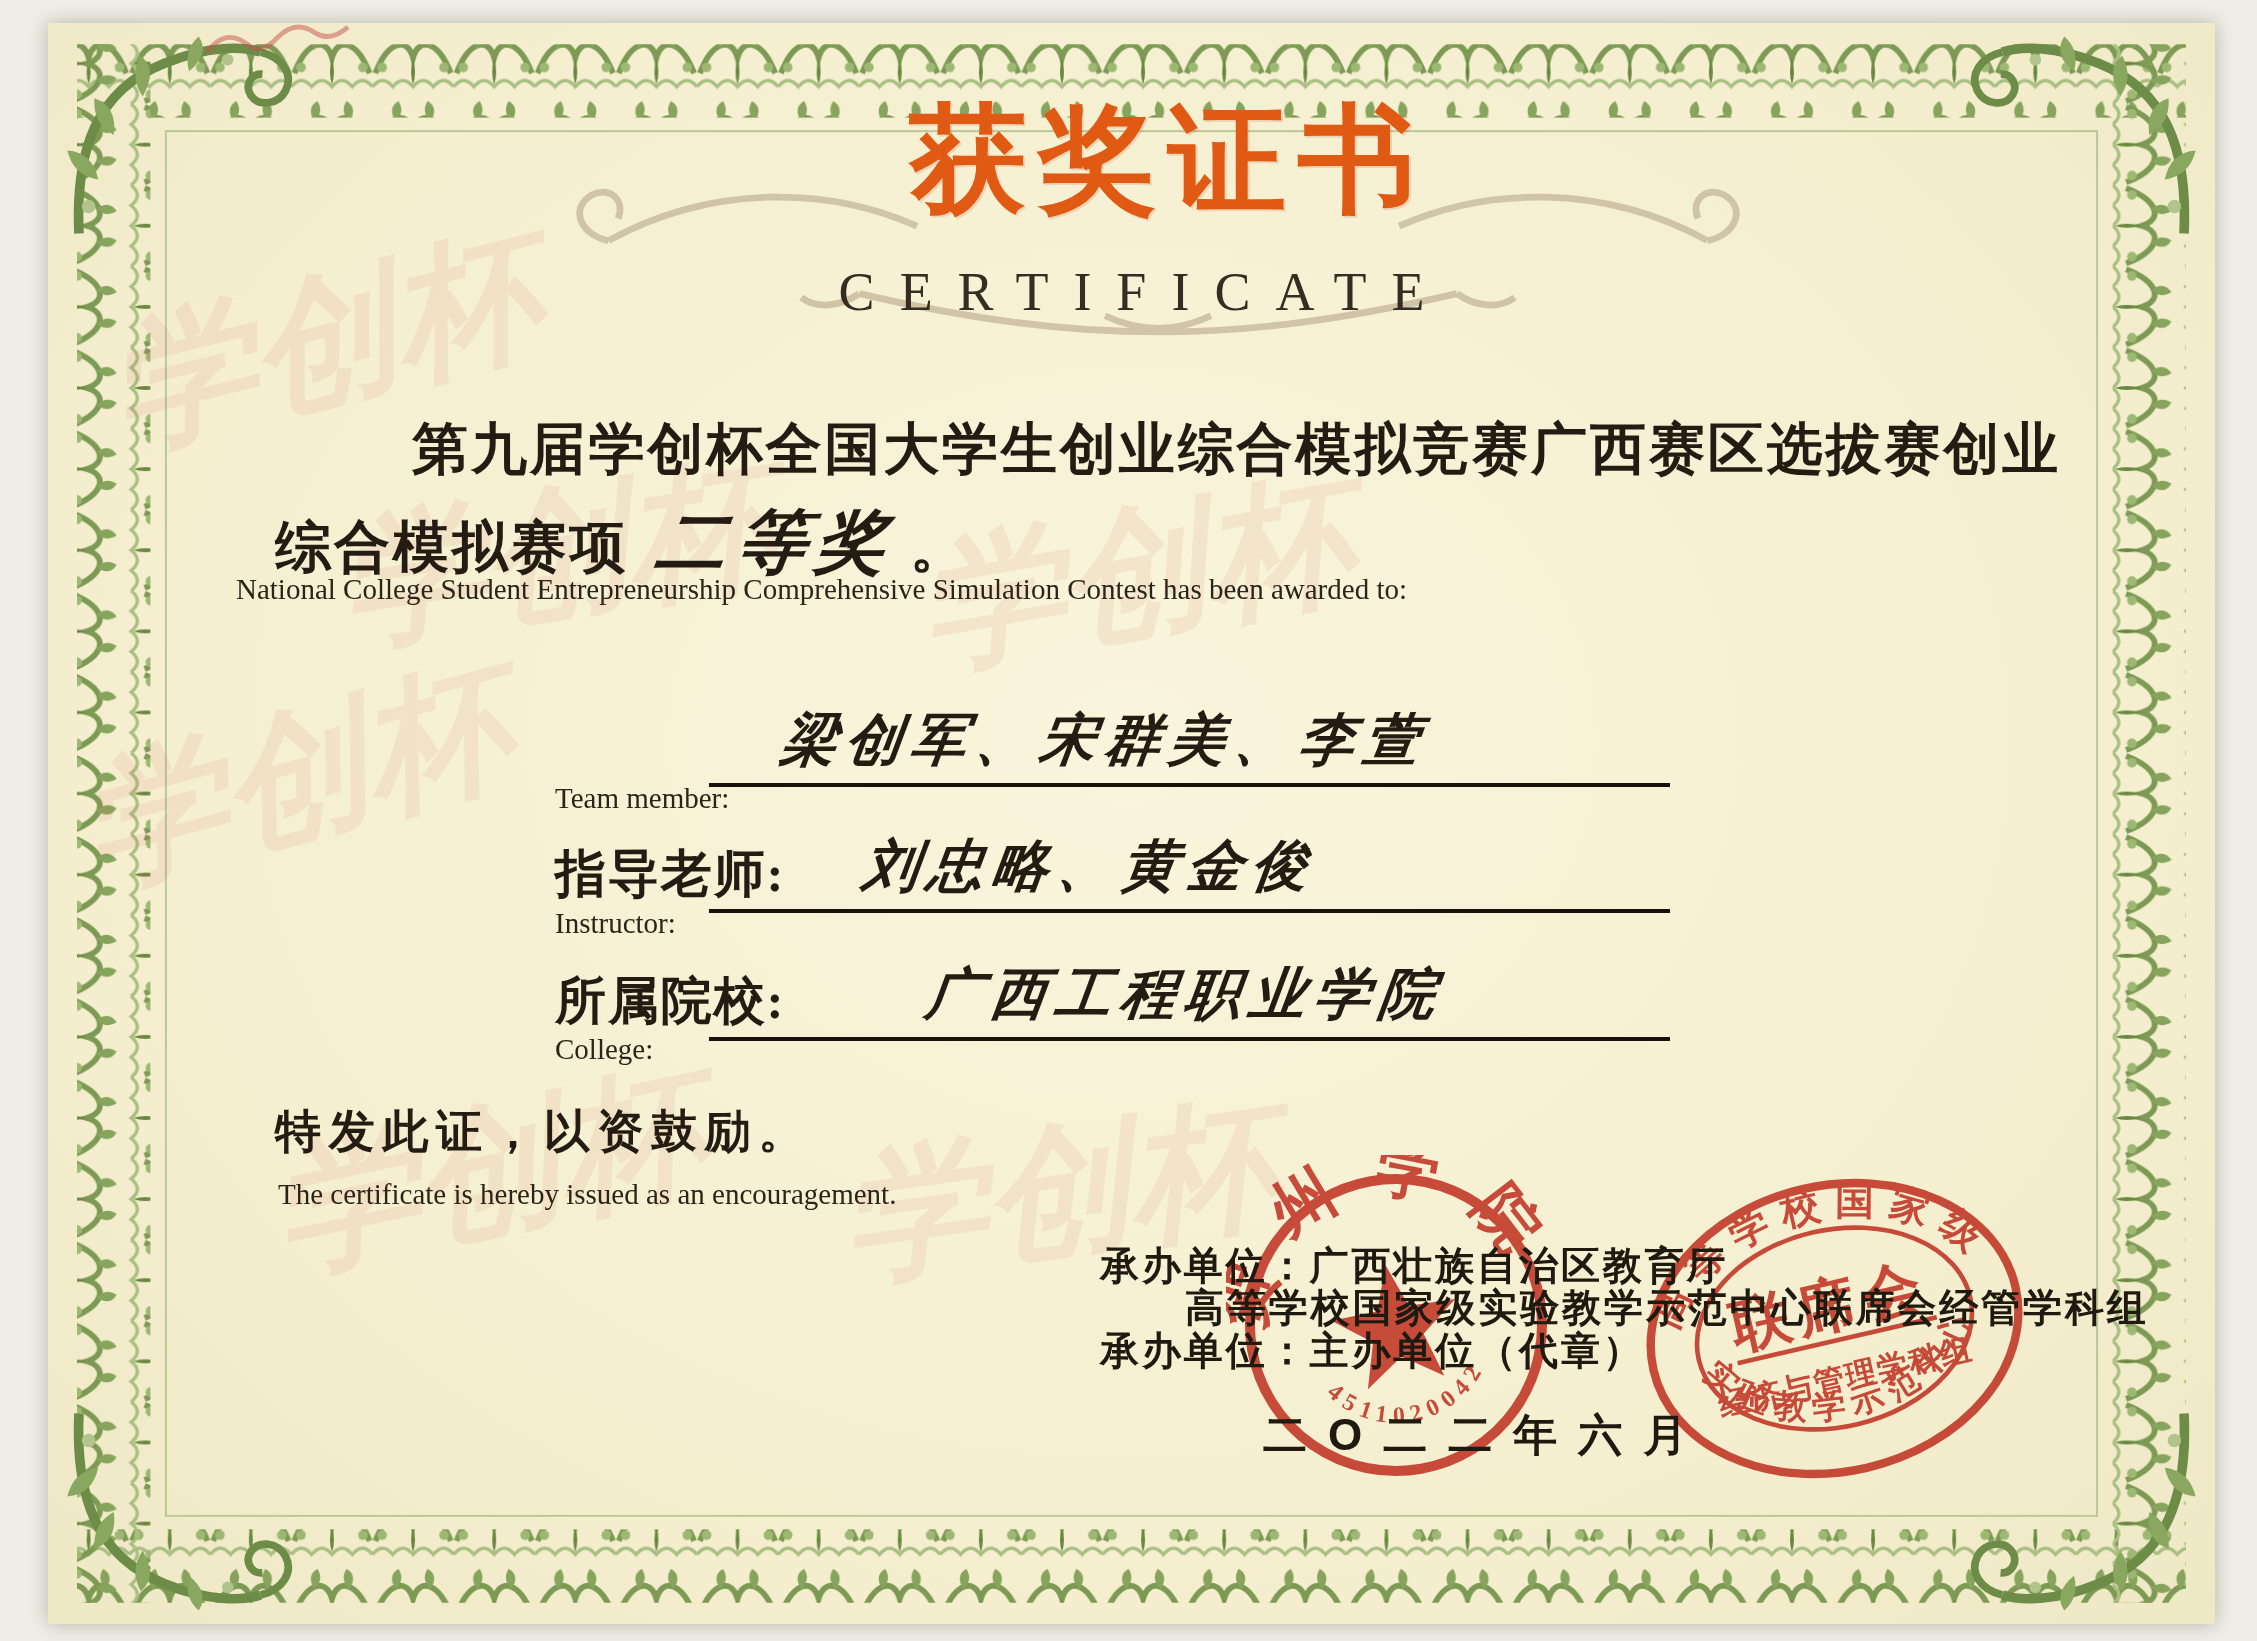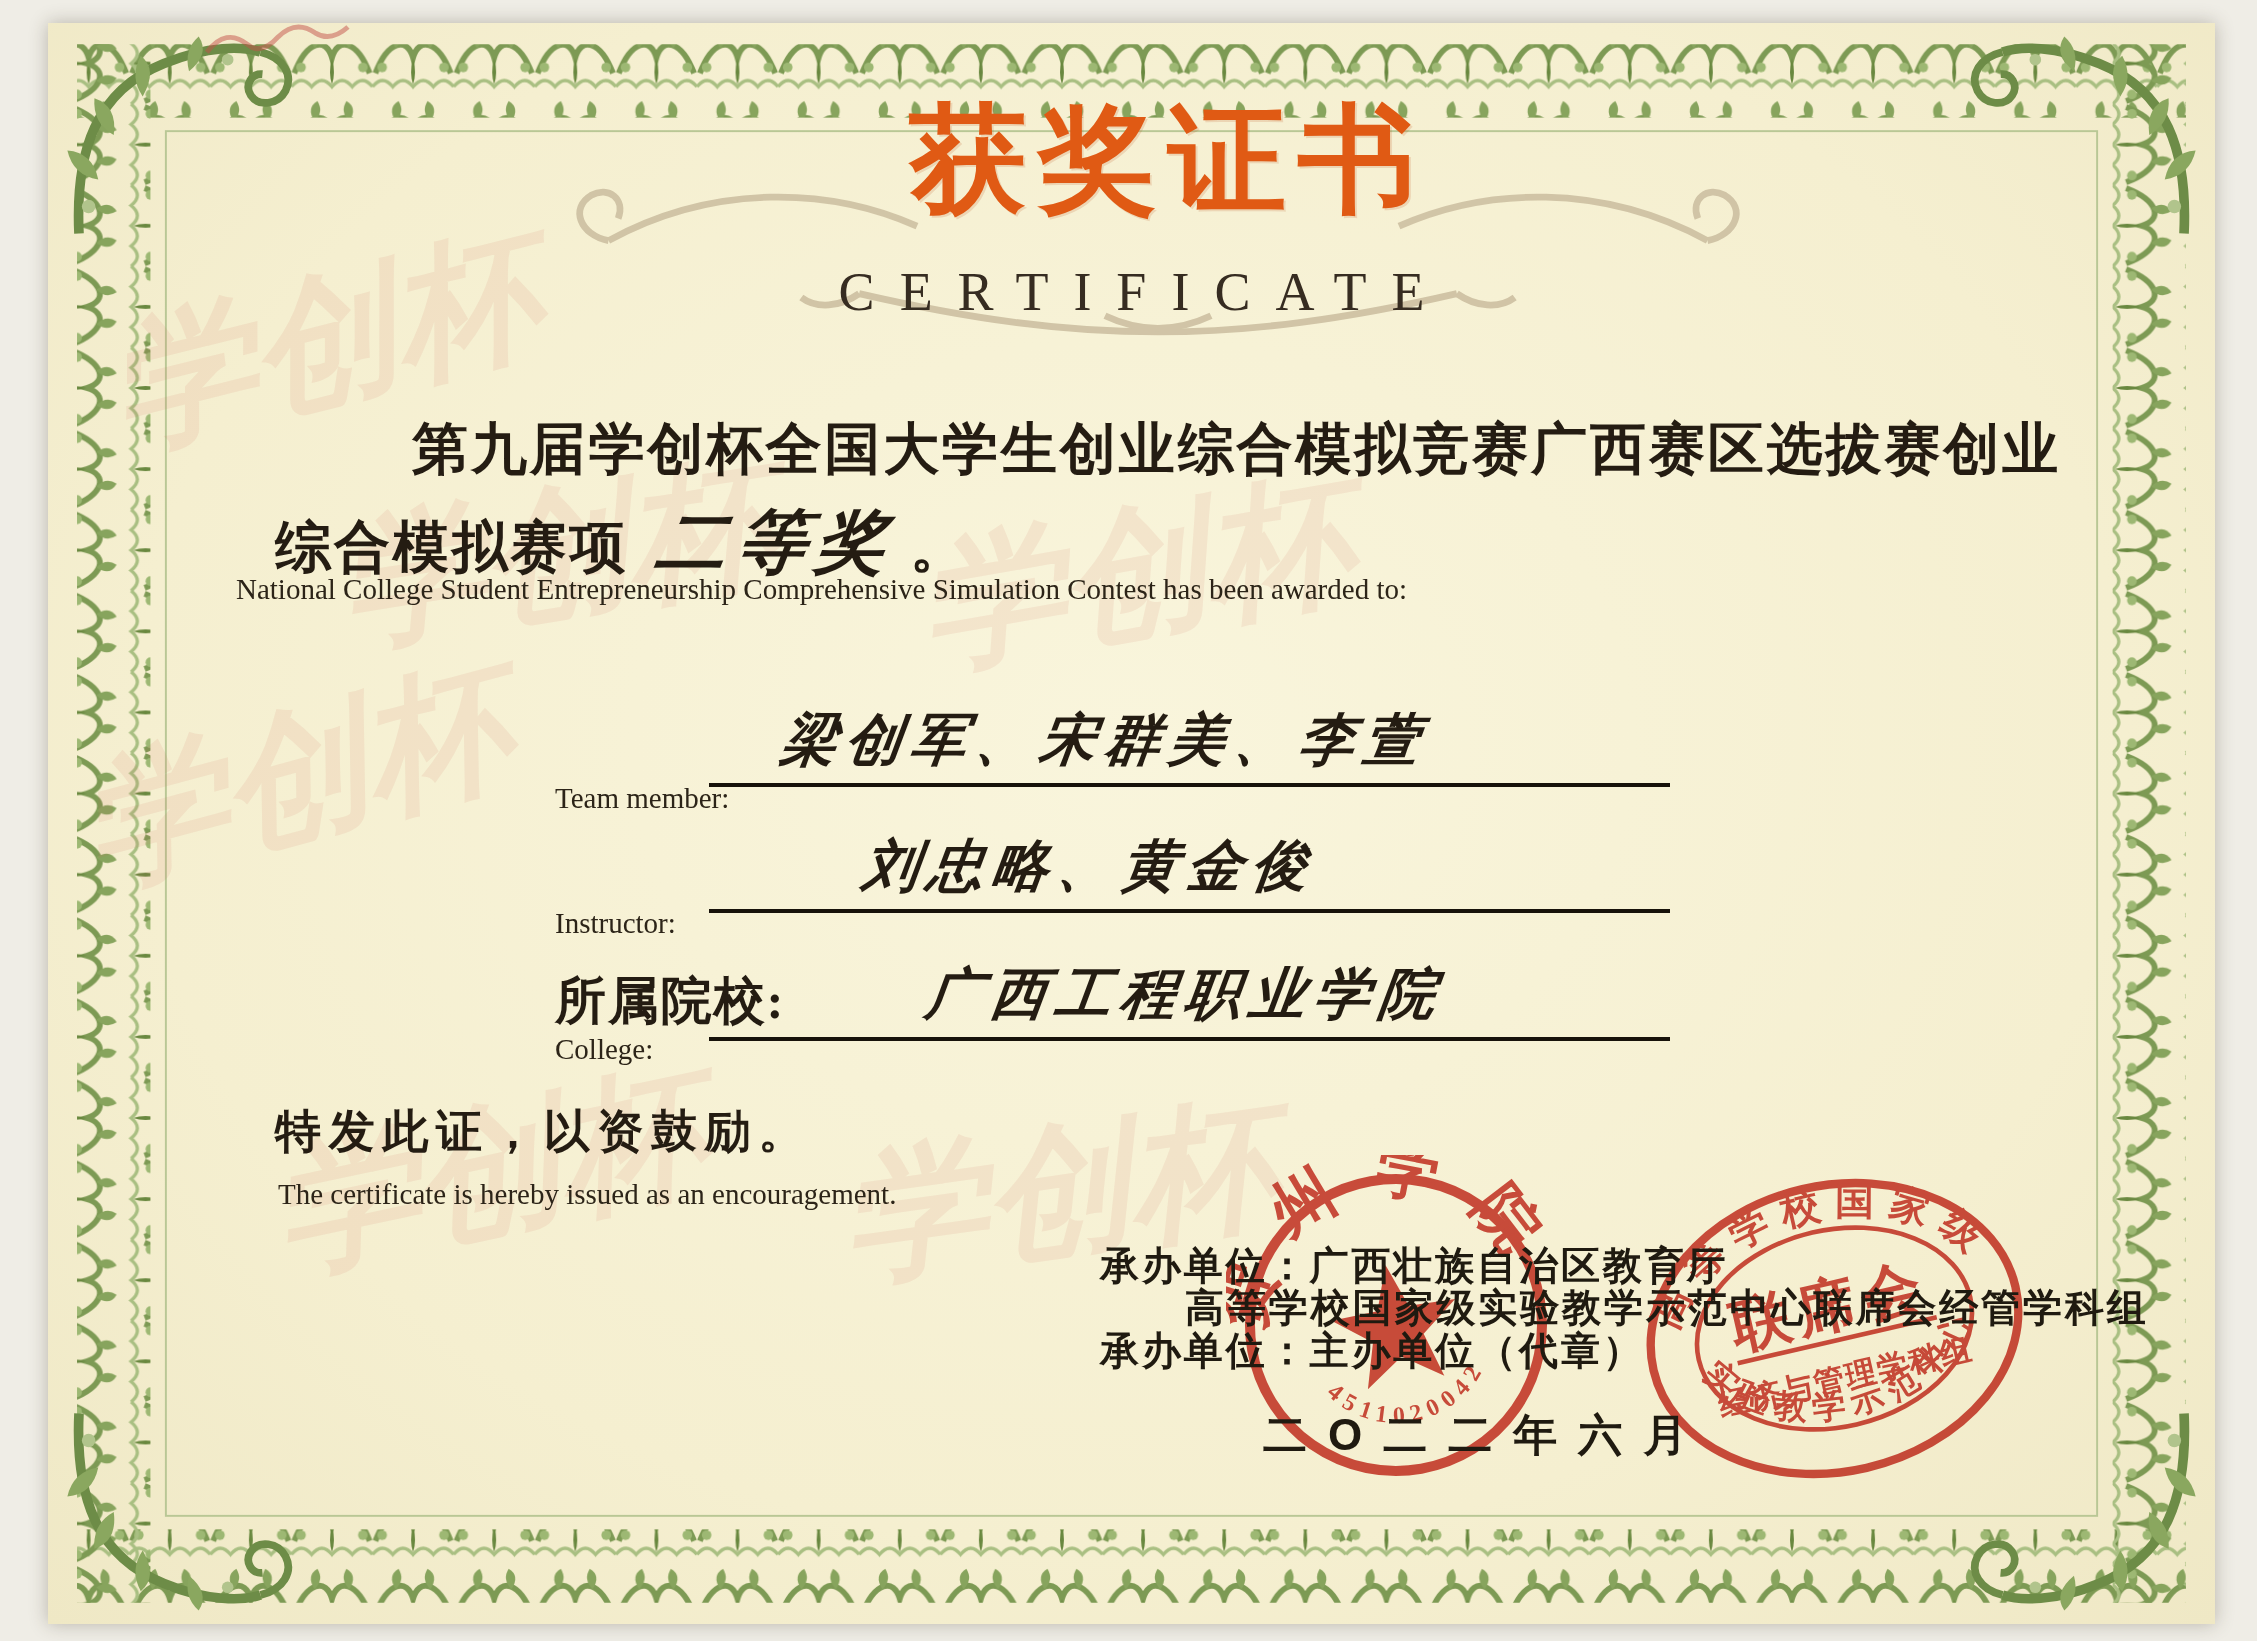--- a/index.html
+++ b/index.html
@@ -164,20 +164,21 @@
 
   <div class="abs english">
     <div>National College Student Entrepreneurship Comprehensive Simulation Contest has been awarded to:</div>
   </div>
 
   <div class="abs fld-en r1e">Team member:</div>
   <div class="abs fld-line r1v">
     <span class="fld-value">梁创军、宋群美、李萱</span>
   </div>
 
+  <div class="abs fld-label r2l">指导老师:</div>
   <div class="abs fld-en r2e">Instructor:</div>
   <div class="abs fld-line r2v">
     <span class="fld-value">刘忠略、黄金俊</span>
   </div>
 
   <div class="abs fld-label r3l">所属院校:</div>
   <div class="abs fld-en r3e">College:</div>
   <div class="abs fld-line r3v">
     <span class="fld-value">广西工程职业学院</span>
   </div>

